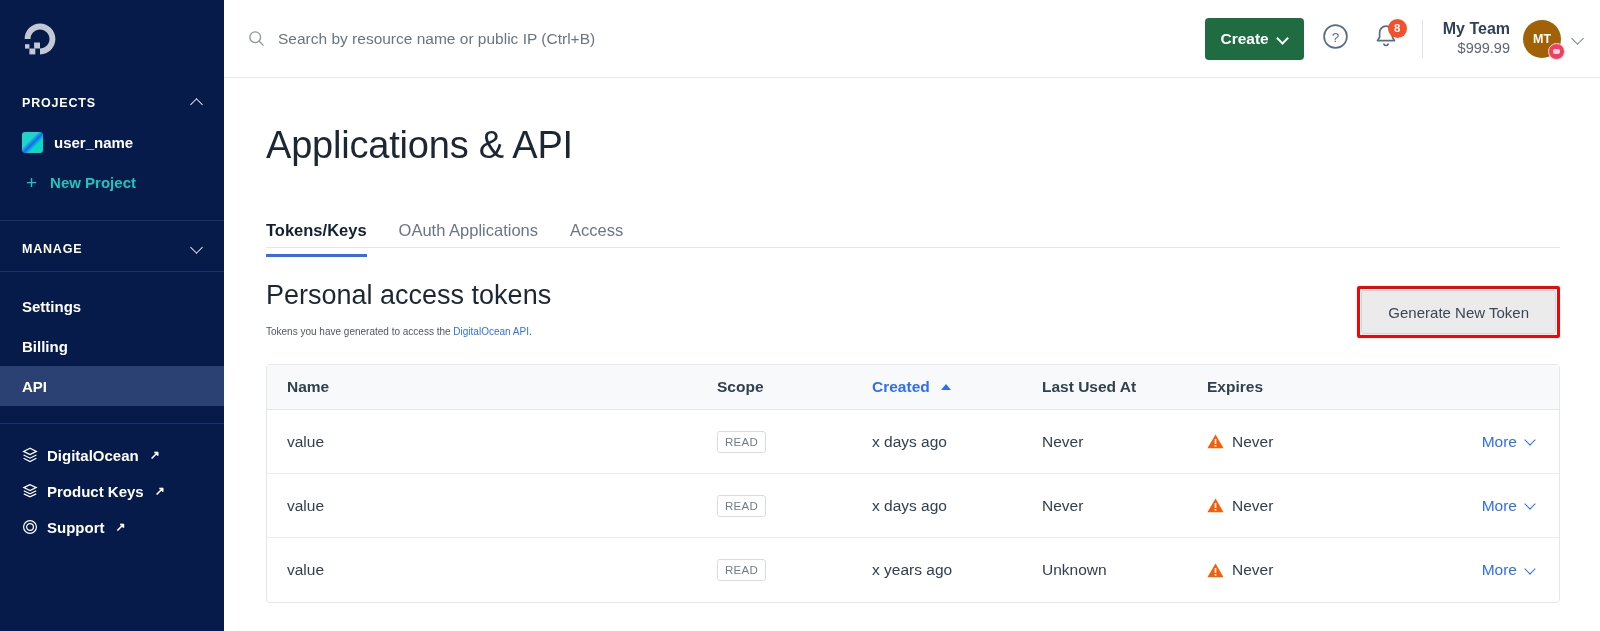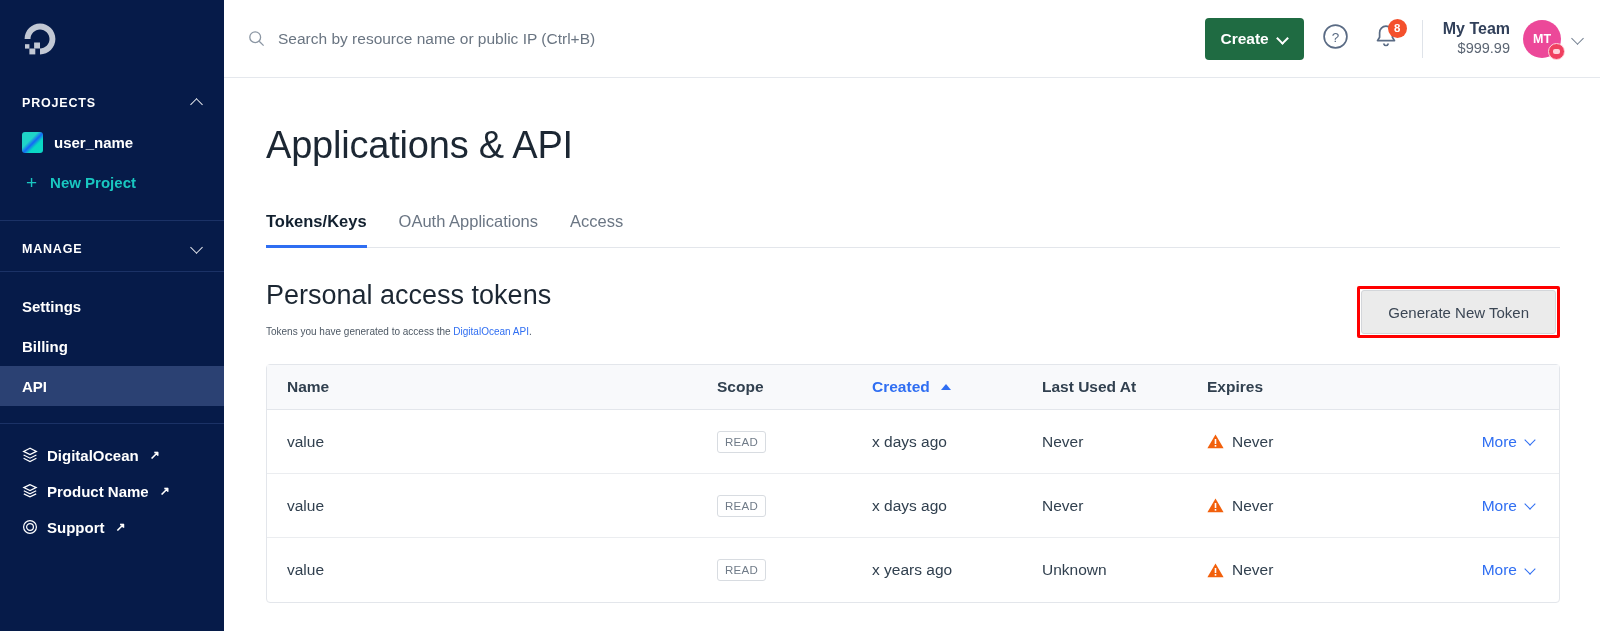--- a/index.html
+++ b/index.html
@@ -108,21 +108,21 @@
   }
   .vsep { width: 1px; height: 38px; background: #dfe3e9; margin: 0 20px 0 18px; }
 
   .team-block { text-align: right; line-height: 1.25; }
   .team-name { font-size: 16px; font-weight: bold; color: #31405a; }
   .team-bal { font-size: 14.5px; color: #5b6573; }
 
   .avatar-wrap { position: relative; margin-left: 13px; width: 38px; height: 38px; }
   .avatar {
     width: 38px; height: 38px; border-radius: 50%;
-    background: #ec4899;
+    background: #a16207;
     color: #fff; font-size: 12.5px; font-weight: bold;
     display: flex; align-items: center; justify-content: center;
   }
   .avatar-badge {
     position: absolute; right: -4px; bottom: -2px;
     width: 17px; height: 17px; border-radius: 50%;
     background: #f04060; border: 1.5px solid #ffd6de;
   }
   .avatar-badge::after {
     content: ""; position: absolute; left: 4px; top: 5px;
@@ -137,21 +137,21 @@
 
   .content { padding: 0 40px 0 42px; }
   .page-title {
     font-size: 38px; font-weight: 300; color: #1c2733;
     padding-top: 46px; letter-spacing: -0.2px;
   }
 
   .tabs { display: flex; gap: 32px; margin-top: 44px; border-bottom: 1px solid #e3e6eb; position: relative; }
   .tab {
     font-size: 16.5px; padding-bottom: 14px; color: #6b7684; cursor: pointer;
-    position: relative; top: 1px;
+    position: relative; top: 10px;
   }
   .tab.active { color: #12202f; font-weight: bold; border-bottom: 3px solid #2f6ef2; }
 
   .section-row { display: flex; align-items: flex-start; justify-content: space-between; margin-top: 32px; }
   .section-title { font-size: 27px; font-weight: 300; color: #1c2733; }
   .section-sub { font-size: 10px; color: #4d5864; margin-top: 15px; }
   .section-sub a { color: #2f6ef2; text-decoration: none; }
 
   .gen-wrap {
     border: 3px solid #ff0000; border-radius: 2px;
@@ -279,21 +279,21 @@
     </div>
 
     <div class="ext-link">
       <span class="ext-ico">
         <svg width="16" height="16" viewBox="0 0 16 16">
           <path d="M8 1.6 1.8 4.6 8 7.6l6.2-3L8 1.6z" fill="none" stroke="#fff" stroke-width="1.2"></path>
           <path d="M1.8 7.8 8 10.8l6.2-3" fill="none" stroke="#fff" stroke-width="1.2"></path>
           <path d="M1.8 10.9 8 13.9l6.2-3" fill="none" stroke="#fff" stroke-width="1.2"></path>
         </svg>
       </span>
-      <span>Product Name</span>
+      <span>Product Keys</span>
       <span class="arrow-ne">↗</span>
     </div>
 
     <div class="ext-link">
       <span class="ext-ico">
         <svg width="16" height="16" viewBox="0 0 16 16">
           <circle cx="8" cy="8" r="6.4" fill="none" stroke="#fff" stroke-width="1.2"></circle>
           <circle cx="8" cy="8" r="3.4" fill="none" stroke="#fff" stroke-width="1.2"></circle>
         </svg>
       </span>

